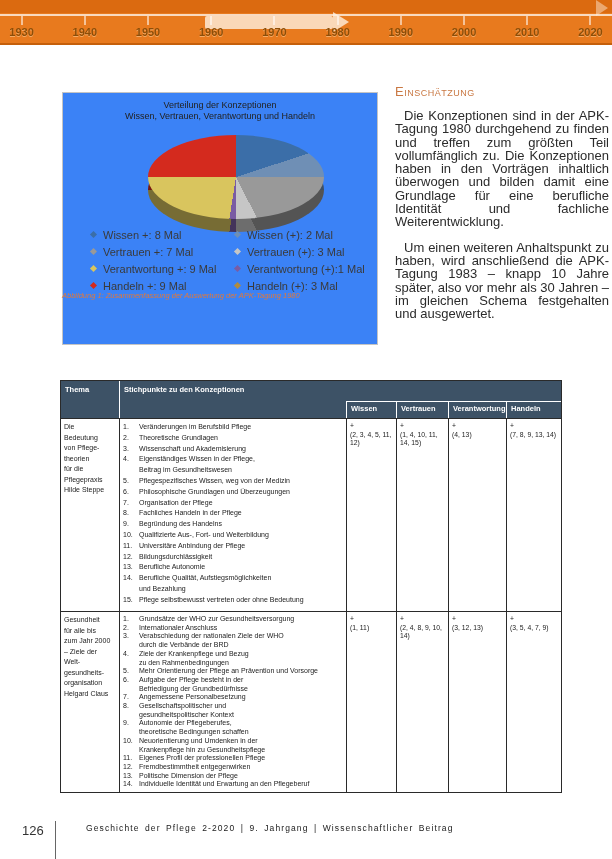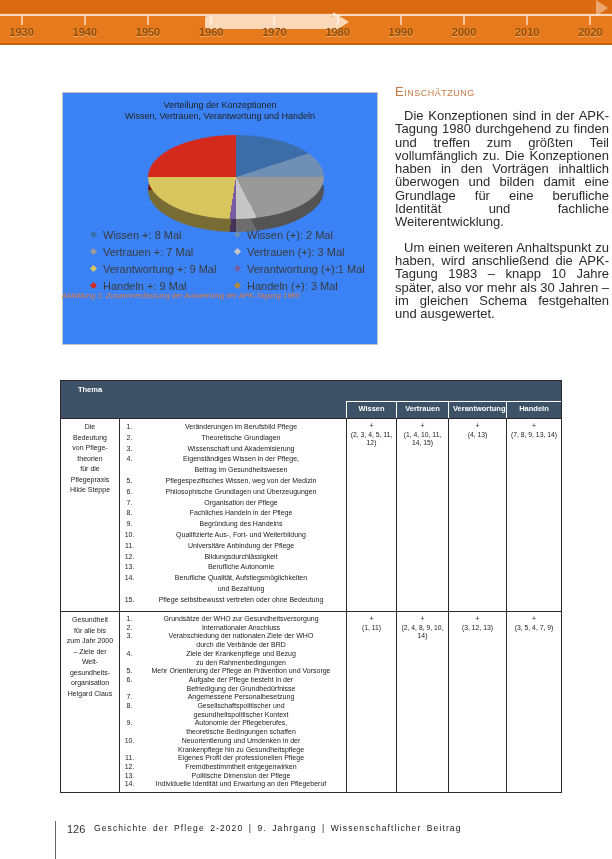--- a/index.html
+++ b/index.html
@@ -43,21 +43,21 @@
                font-size:7.5px;font-style:italic;color:#e0793c;}
 
   
   .right-col{position:absolute;left:395px;top:84px;width:214px;}
   .einsch-head{margin:0 0 10px 0;font-size:13px;font-weight:normal;letter-spacing:.5px;
                font-variant:small-caps;color:#c97843;}
   .right-col p{margin:0 0 12px 0;font-size:13px;line-height:13.3px;text-align:justify;
                text-indent:9px;color:#2b2b2b;}
 
   
-  .tbl{position:absolute;left:60px;top:380px;width:500px;border:1px solid #2a2a2a;box-sizing:content-box;text-align:center;}
+  .tbl{position:absolute;left:60px;top:380px;width:500px;border:1px solid #2a2a2a;box-sizing:content-box;}
   .tblhead{display:grid;grid-template-columns:58px 227px 50px 52px 58px 55px;
            grid-template-rows:20px 17px;background:#3d5266;color:#fff;
            font-weight:bold;font-size:7.5px;}
   .th{padding:4px 4px 2px 4px;border-left:1px solid #fff;box-sizing:border-box;overflow:hidden;}
   .th.nol{border-left:none;}
   .th-thema{grid-row:1/3;grid-column:1;}
   .th-stich{grid-row:1/3;grid-column:2;}
   .th-konz{grid-row:1;grid-column:3/7;}
   .th-sub{grid-row:2;border-top:1px solid #fff;padding-top:2px;}
   .tbody-row{display:grid;grid-template-columns:58px 227px 50px 52px 58px 55px;
@@ -68,23 +68,23 @@
   .td-points{color:#222;}
   .row0 .point{line-height:10.8px;}
   .row1 .point{line-height:8.7px;}
   .row0{min-height:192px;}
   .row1{min-height:159px;}
   .point{display:grid;grid-template-columns:13px 1fr;column-gap:3px;}
   .point .ptext{white-space:pre-line;}
   .td-val{font-size:6.8px;line-height:8.5px;white-space:pre-line;color:#222;}
 
   
-  .footer-pagenum{position:absolute;left:22px;top:823px;font-size:11px;color:#333;margin-left:45px;}
+  .footer-pagenum{position:absolute;left:22px;top:823px;font-size:13px;color:#333;}
   .footer-vline{position:absolute;left:55px;top:821px;width:1px;height:38px;background:#666;}
-  .footer-text{position:absolute;left:94px;top:823px;font-size:8.5px;letter-spacing:1.1px;
+  .footer-text{position:absolute;left:86px;top:823px;font-size:8.5px;letter-spacing:1.1px;
                word-spacing:2px;color:#1a1a1a;text-align:right;}
 </style>
 </head>
 <body>
 
 <div class="page">
 
   <header class="banner">
     <div class="banner-stripe"></div>
     <div class="banner-hline"></div>
@@ -186,20 +186,21 @@
 
   <aside class="right-col">
     <h2 class="einsch-head">Einschätzung</h2>
     <p>Die Konzeptionen sind in der APK-Tagung 1980 durchgehend zu finden und treffen zum größten Teil vollumfänglich zu. Die Konzeptionen haben in den Vorträgen inhaltlich überwogen und bilden damit eine Grundlage für eine berufliche Identität und fachliche Weiterentwicklung.</p>
     <p>Um einen weiteren Anhaltspunkt zu haben, wird anschließend die APK-Tagung 1983 – knapp 10 Jahre später, also vor mehr als 30 Jahren – im gleichen Schema festgehalten und ausgewertet.</p>
   </aside>
 
   <section class="tbl">
     <div class="tblhead">
       <div class="th th-thema nol">Thema</div>
+      <div class="th th-stich">Stichpunkte zu den Konzeptionen</div>
       <div class="th th-sub" style="grid-column:3">Wissen</div>
       <div class="th th-sub" style="grid-column:4">Vertrauen</div>
       <div class="th th-sub" style="grid-column:5">Verantwortung</div>
       <div class="th th-sub" style="grid-column:6">Handeln</div>
     </div>
 
     <div class="tbody-row row0">
       <div class="td td-thema nol">Die
 Bedeutung
 von Pflege-

